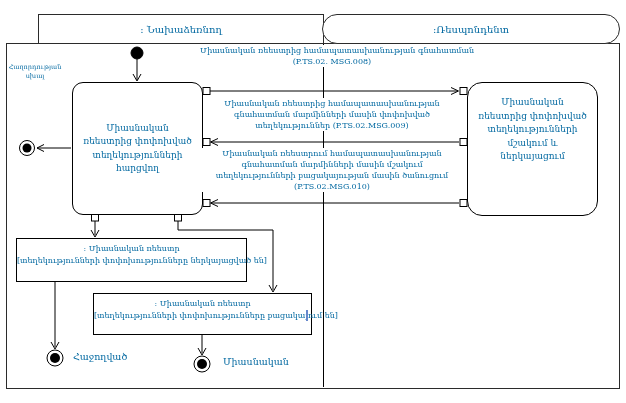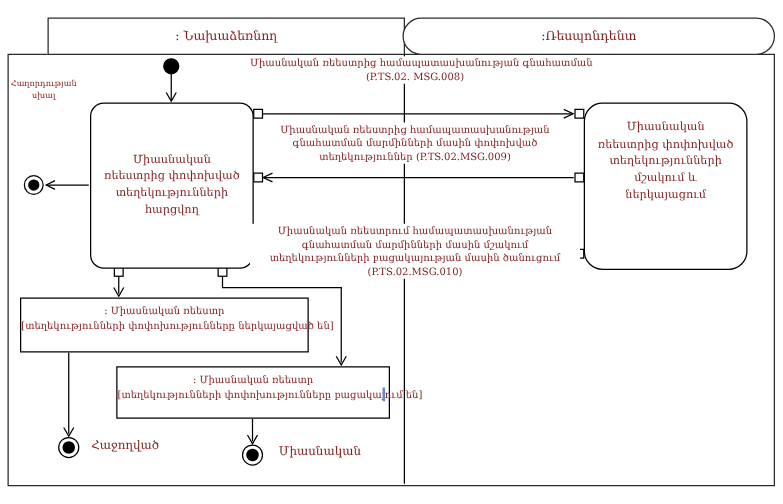--- a/index.html
+++ b/index.html
@@ -1,37 +1,37 @@
 <!DOCTYPE html>
 <html><head>
 <meta charset="utf-8">
 <style>
   html,body{margin:0;padding:0;background:#ffffff;}
   .canvas{
     position:relative;width:626px;height:403px;background:#ffffff;
-    font-family:"DejaVu Serif","DejaVu Sans",serif;color:#7f1d1d;overflow:hidden;
+    font-family:"DejaVu Serif","DejaVu Sans",serif;color:#0369a1;overflow:hidden;
   }
   .abs{position:absolute;}
   svg.layer{position:absolute;left:0;top:0;width:626px;height:403px;}
   .frame{left:6px;top:43px;width:612px;height:344px;border:1px solid #2b2b2b;background:transparent;}
   .hdr{top:14px;height:28px;border:1px solid #2b2b2b;background:#ffffff;
        display:flex;align-items:center;justify-content:center;font-size:10px;}
   .hdr-left{left:38px;width:284px;}
   .hdr-right{left:322px;width:296px;border-radius:15px;}
   .activity{border:1px solid #000;background:#ffffff;display:flex;flex-direction:column;
             align-items:center;text-align:center;font-size:9px;line-height:1.5;}
   .act-left{left:72px;top:82px;width:129px;height:131px;border-radius:11px;justify-content:center;}
   .act-right{left:467px;top:82px;width:129px;height:132px;border-radius:15px;padding-top:13px;height:119px;}
   .objbox{border:1px solid #000;background:#ffffff;text-align:center;font-size:8px;line-height:1.45;padding-top:4px;}
   .obj1{left:16px;top:238px;width:229px;height:38px;}
   .obj2{left:93px;top:293px;width:217px;height:36px;}
   .msg{text-align:center;font-size:8px;line-height:1.38;background:#ffffff;}
   .msg1{left:200px;top:45px;width:264px;}
   .msg2{left:208px;top:98px;width:248px;}
-  .msg3{left:200px;top:148px;width:264px;margin-top:31px;}
+  .msg3{left:200px;top:148px;width:264px;}
   .line{white-space:nowrap;}
   .err-label{left:2px;top:63px;width:66px;text-align:center;font-size:6.5px;line-height:1.4;}
   .final-label{font-size:9.5px;}
   .success-label{left:73px;top:351px;}
   .failure-label{left:223px;top:356px;}
   .caret{left:306px;top:310px;width:2px;height:11px;}
 </style>
 </head>
 <body>
 

